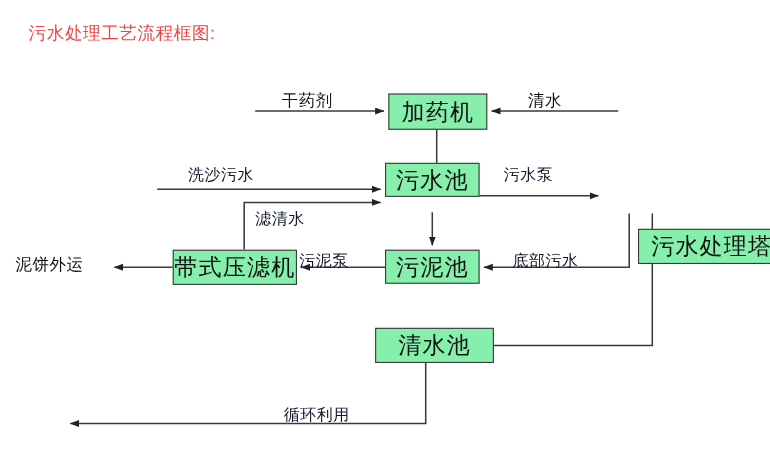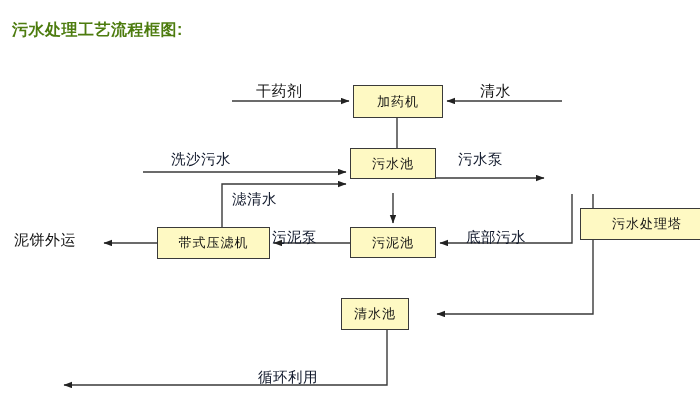--- a/index.html
+++ b/index.html
@@ -12,35 +12,35 @@
   }
   #page {
     position: relative;
     width: 700px;
     height: 420px;
     background: #ffffff;
     overflow: hidden;
   }
   #title {
     position: absolute;
-    left: 12px;
+    left: 26px;
     top: 20px;
     font-size: 16px;
-    font-weight: bold;
-    color: #4d7c0f;
+    font-weight: normal;
+    color: #ef4444;
     letter-spacing: 0.5px;
     white-space: nowrap;
   }
   .node {
     position: absolute;
     box-sizing: border-box;
     border: 1.5px solid #3a3a3a;
-    background: #fef9c3;
+    background: #86efac;
     color: #111111;
-    font-size: 13px;
+    font-size: 21px;
     display: flex;
     align-items: center;
     justify-content: center;
     white-space: nowrap;
     letter-spacing: 1px;
     z-index: 3;
   }
   .edge-label {
     position: absolute;
     font-size: 14.5px;
@@ -128,21 +128,21 @@
   </div>
 
   <div class="node" style="left:157px; top:227px; width:113px; height:32px;">
     <span>带式压滤机</span>
   </div>
 
   <div class="node" style="left:350px; top:227px; width:86px; height:31px;">
     <span>污泥池</span>
   </div>
 
-  <div class="node" style="left:341px; top:298px; width:68px; height:32px;">
+  <div class="node" style="left:341px; top:298px; width:108px; height:32px;">
     <span>清水池</span>
   </div>
 
   <div class="term-label" style="left:256px; top:82px;">干药剂</div>
 
   <div class="term-label" style="left:480px; top:82px;">清水</div>
 
   <div class="edge-label" style="left:171px; top:150px;">洗沙污水</div>
 
   <div class="edge-label" style="left:232px; top:190px;">滤清水</div>

